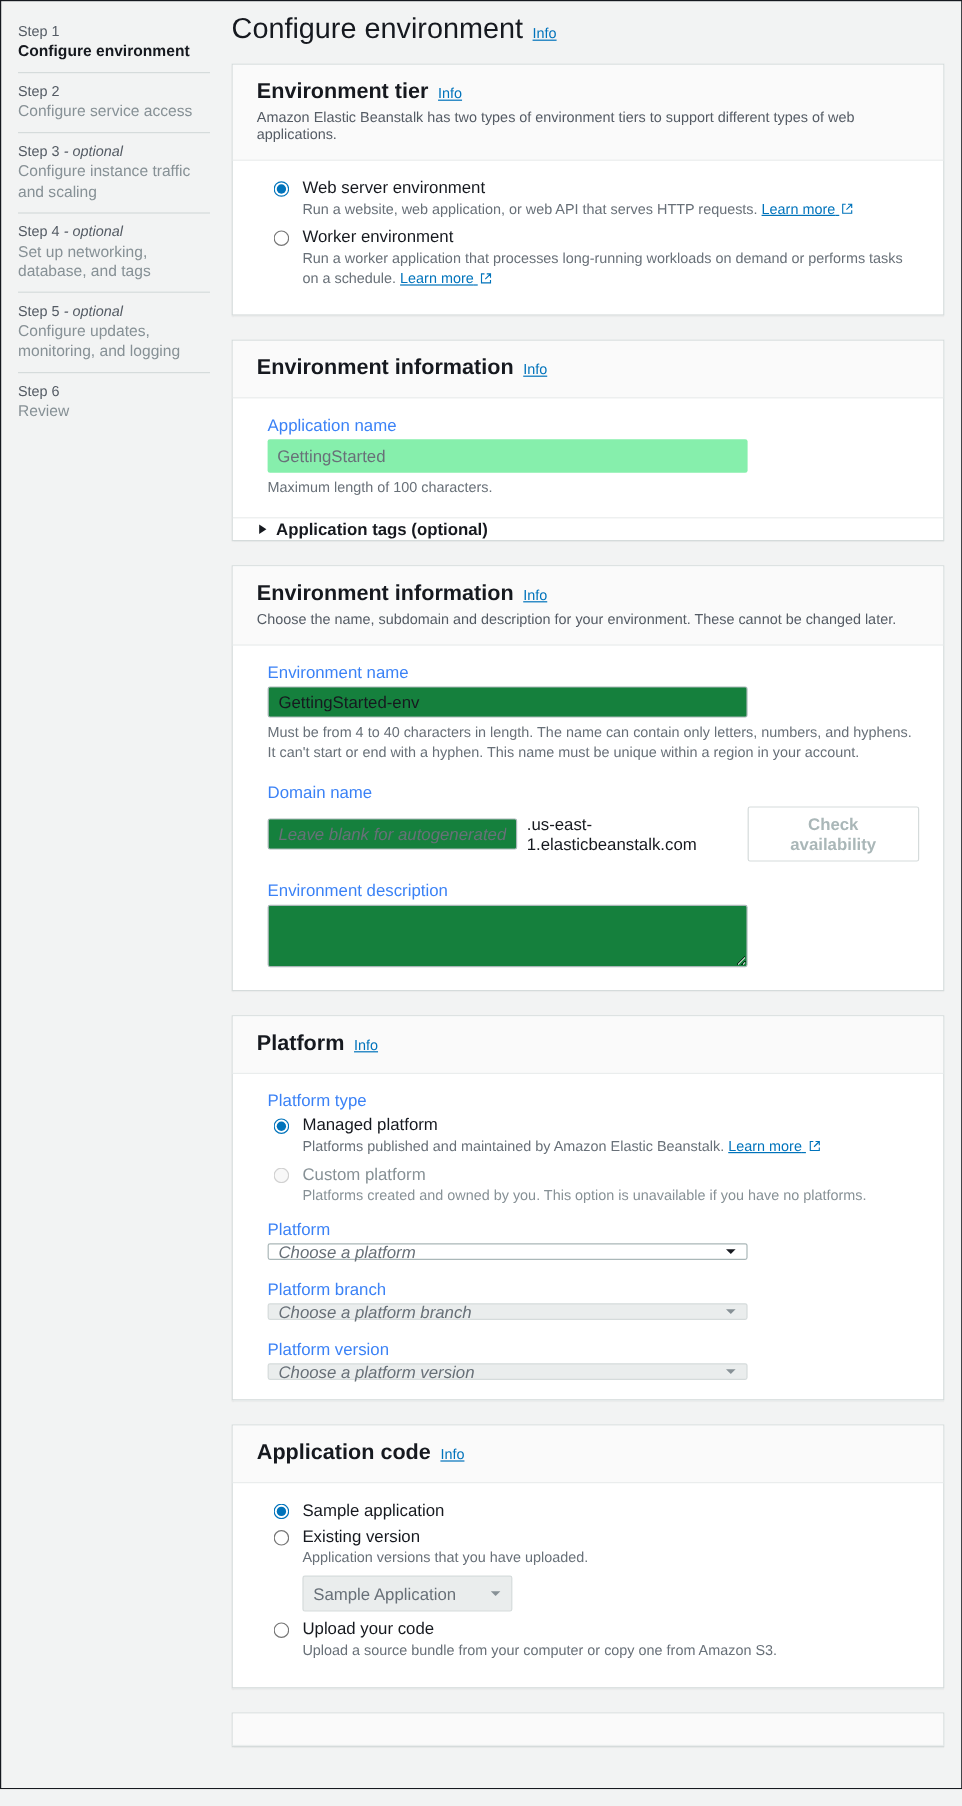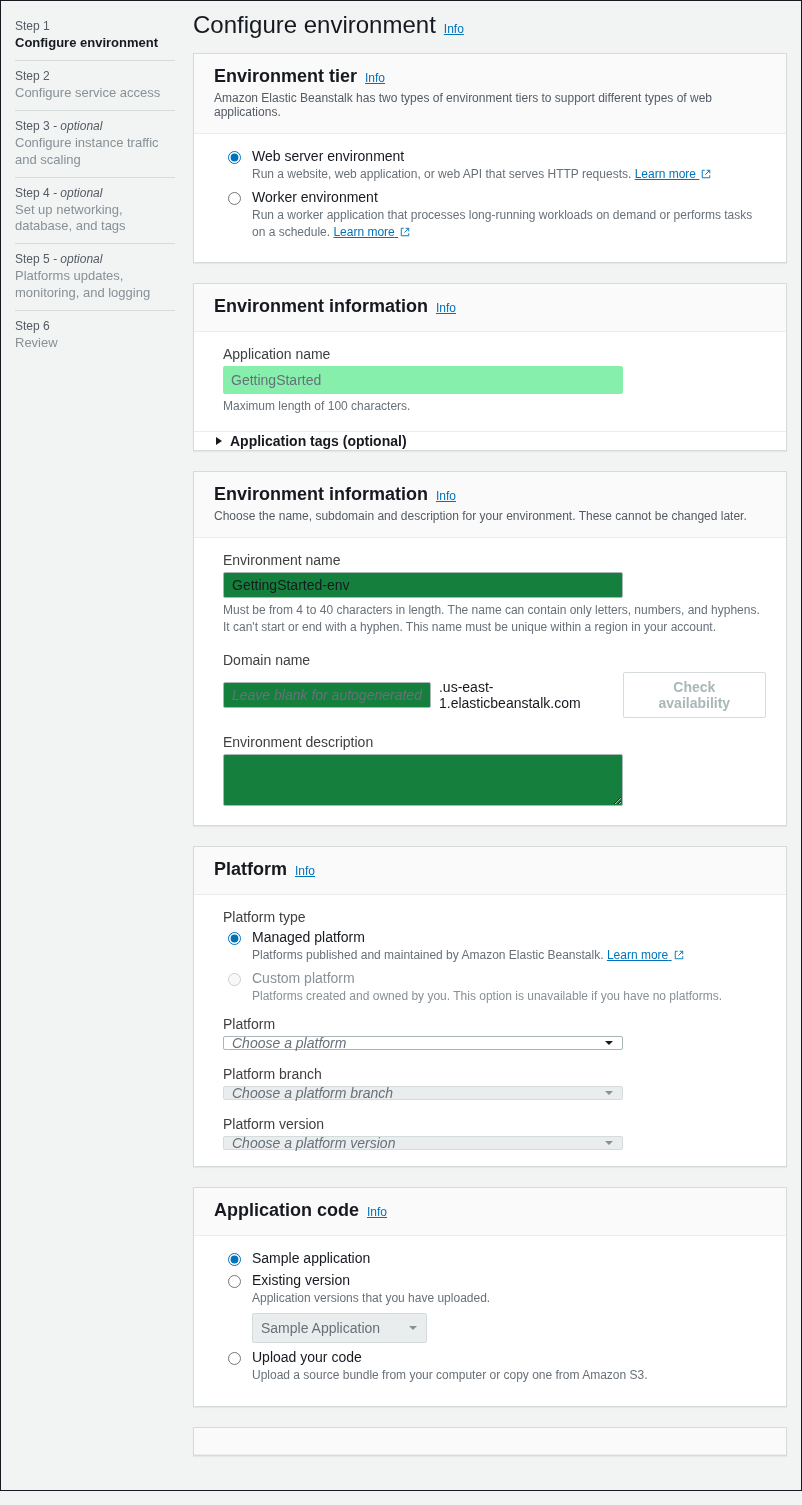--- a/index.html
+++ b/index.html
@@ -8,21 +8,21 @@
   .layout { display:flex; gap:18px; }
   .side { width:160px; flex:0 0 160px; }
   .main { flex:1; min-width:0; }
   h1.page-title { font-size:24px; font-weight:400; margin:0 0 14px 0; display:flex; align-items:baseline; gap:8px; }
   .info { color:#0073bb; font-size:12px; font-weight:400; }
   .card { background:#fff; border:1px solid #d5dbdb; margin-bottom:20px; box-shadow:0 1px 1px rgba(0,0,0,0.05); }
   .card-header { padding:12px 20px 14px 20px; background:#fafafa; border-bottom:1px solid #eaeded; }
   .card-header h2 { font-size:18px; font-weight:700; margin:0; display:flex; align-items:baseline; gap:8px; }
   .card-header .desc { font-size:12px; color:#545b64; margin-top:4px; }
   .card-body { padding:14px 20px 16px 29px; }
-  .section-label { font-size:14px; font-weight:400; color:#404040; margin-bottom:4px; }
+  .section-label { font-size:14px; font-weight:400; color:#3b82f6; margin-bottom:4px; }
   .helper { font-size:12px; color:#687078; margin-top:4px; line-height:1.4; }
   .radio-row { display:flex; align-items:flex-start; gap:8px; margin-bottom:6px; }
   .radio-row input[type=radio] { margin-top:3px; flex:0 0 auto; accent-color:#0073bb; }
   .radio-row.disabled { color:#879196; }
   .radio-row.disabled .helper, .radio-row.disabled .radio-label { color:#879196; }
   .radio-label { font-size:14px; color:#16191f; }
   .radio-body .helper { margin-top:2px; }
   input[type=text], textarea { width:100%; font-family:inherit; font-size:14px; padding:4px 8px; border:1px solid #aab7b8; border-radius:2px; color:#16191f; background:#15803d; }
   input[type=text]:disabled, .select.disabled { background:#eaeded; color:#687078; border-color:#d5dbdb; }
   input::placeholder, textarea::placeholder { color:#687078; font-style:italic; }
@@ -71,21 +71,21 @@
       <div class="step">
         <div class="step-num"><span>Step 3</span><span class="opt"> - optional</span></div>
         <div class="step-title">Configure instance traffic and scaling</div>
       </div>
       <div class="step">
         <div class="step-num"><span>Step 4</span><span class="opt"> - optional</span></div>
         <div class="step-title">Set up networking, database, and tags</div>
       </div>
       <div class="step">
         <div class="step-num"><span>Step 5</span><span class="opt"> - optional</span></div>
-        <div class="step-title">Platforms updates, monitoring, and logging</div>
+        <div class="step-title">Configure updates, monitoring, and logging</div>
       </div>
       <div class="step">
         <div class="step-num"><span>Step 6</span><span class="opt"></span></div>
         <div class="step-title">Review</div>
       </div>
     </div>
 
     <div class="main">
       <h1 class="page-title">
         <span>Configure environment</span>

